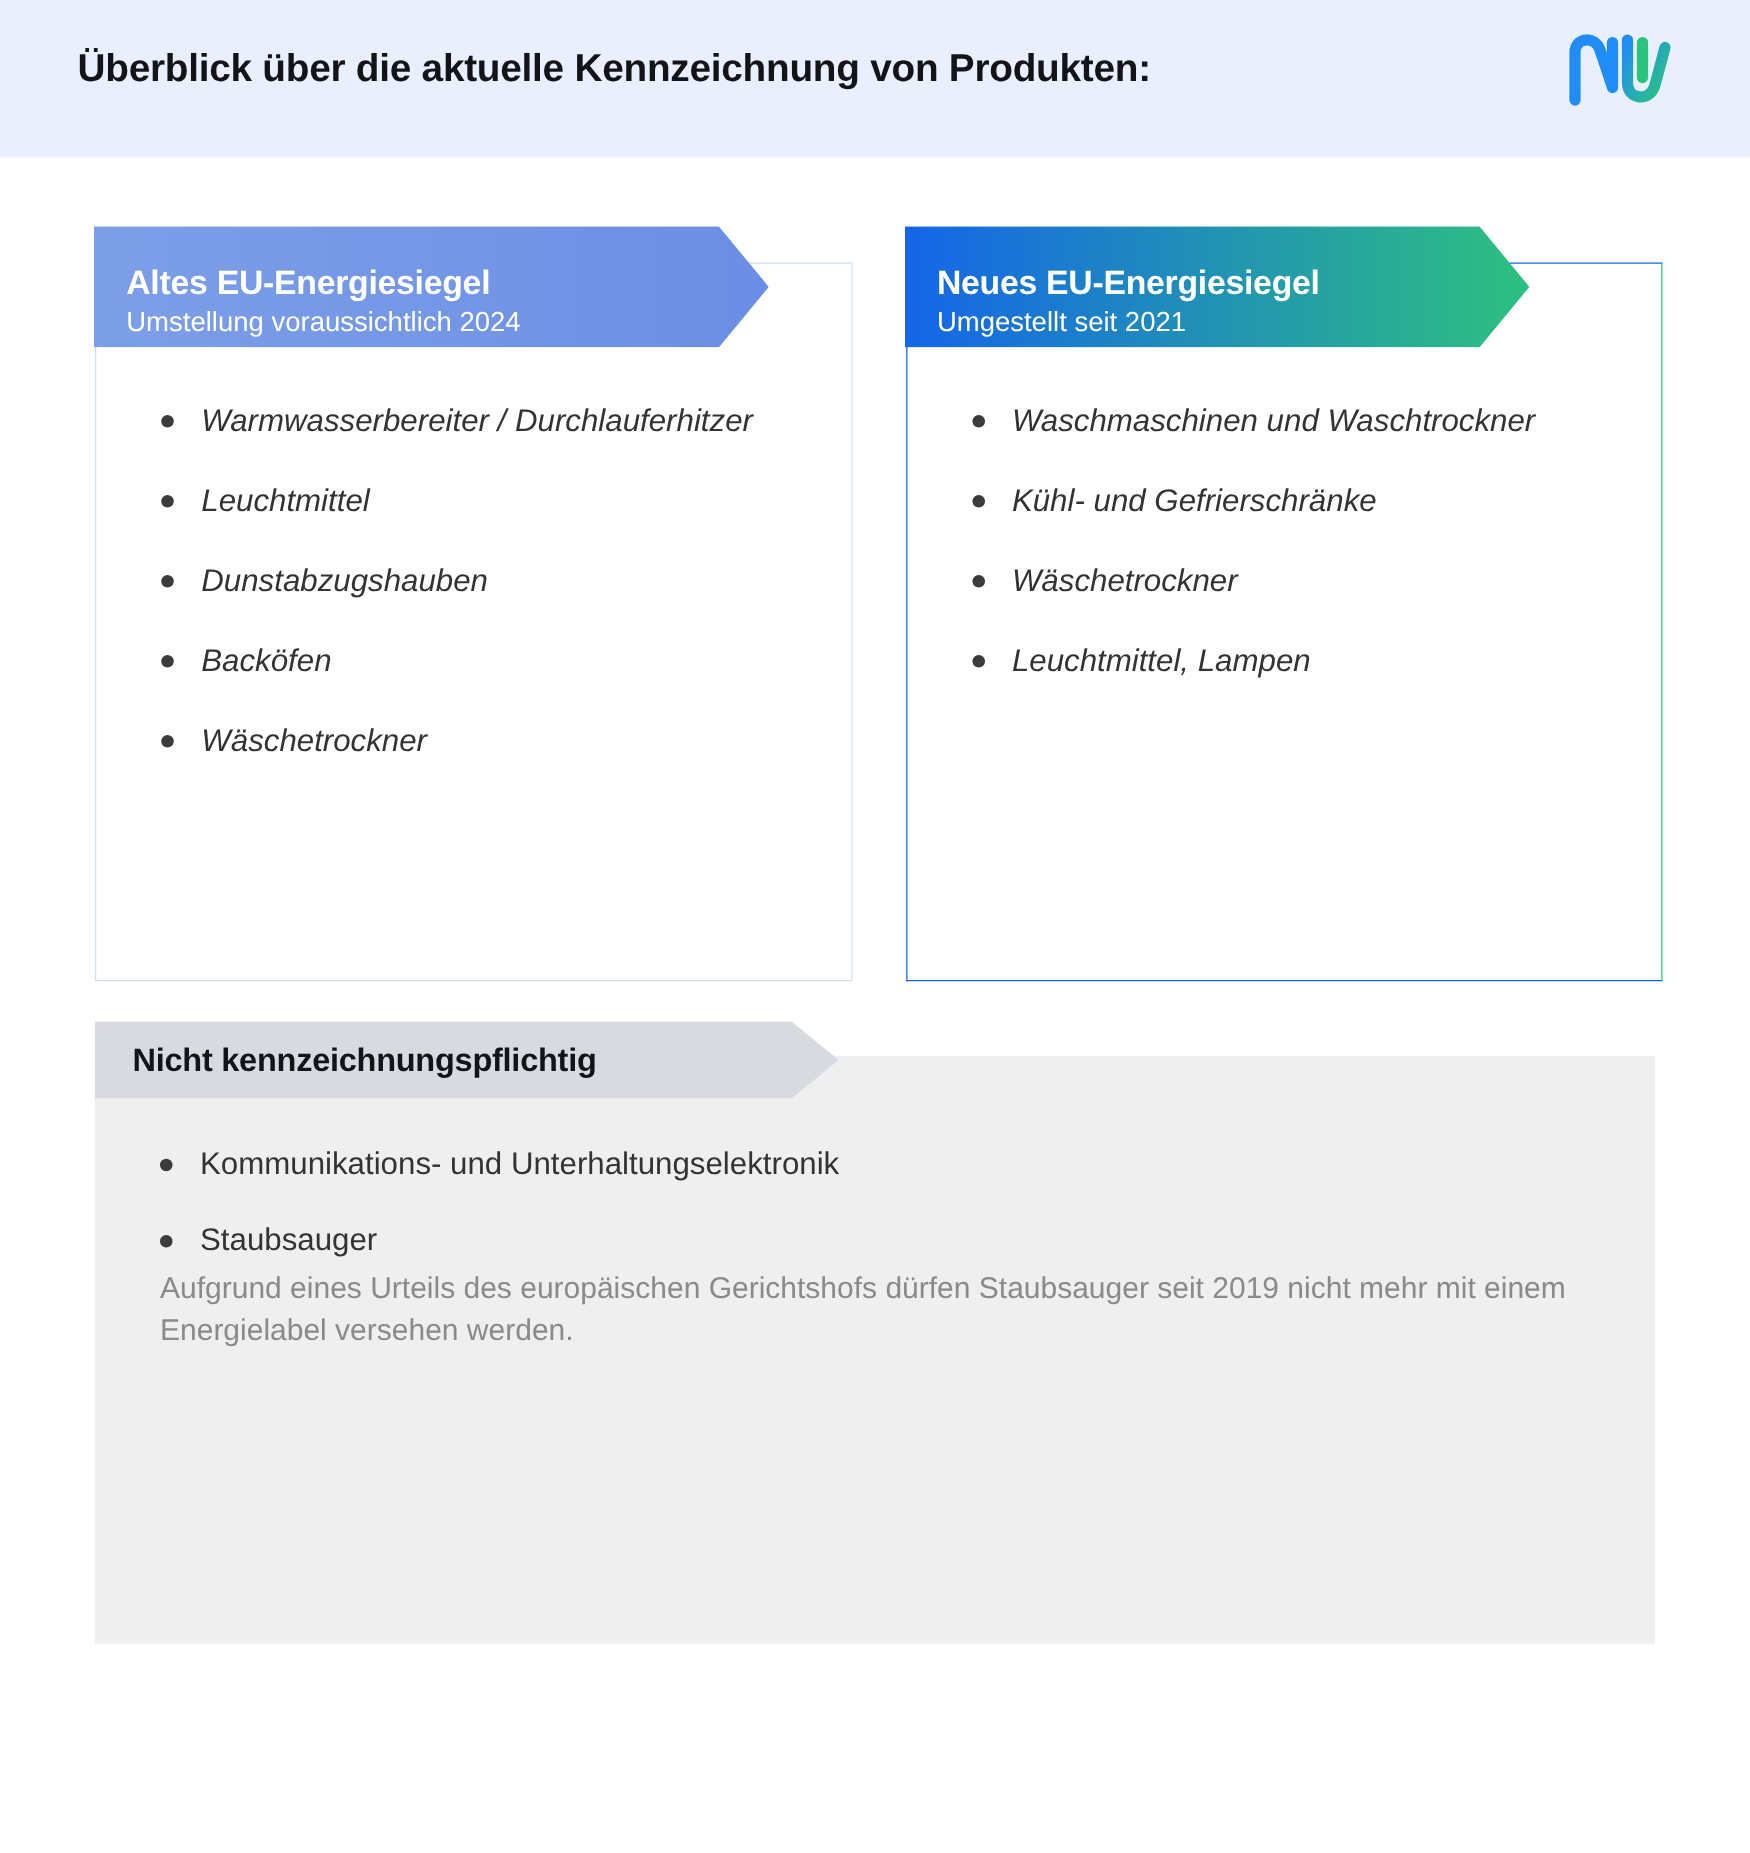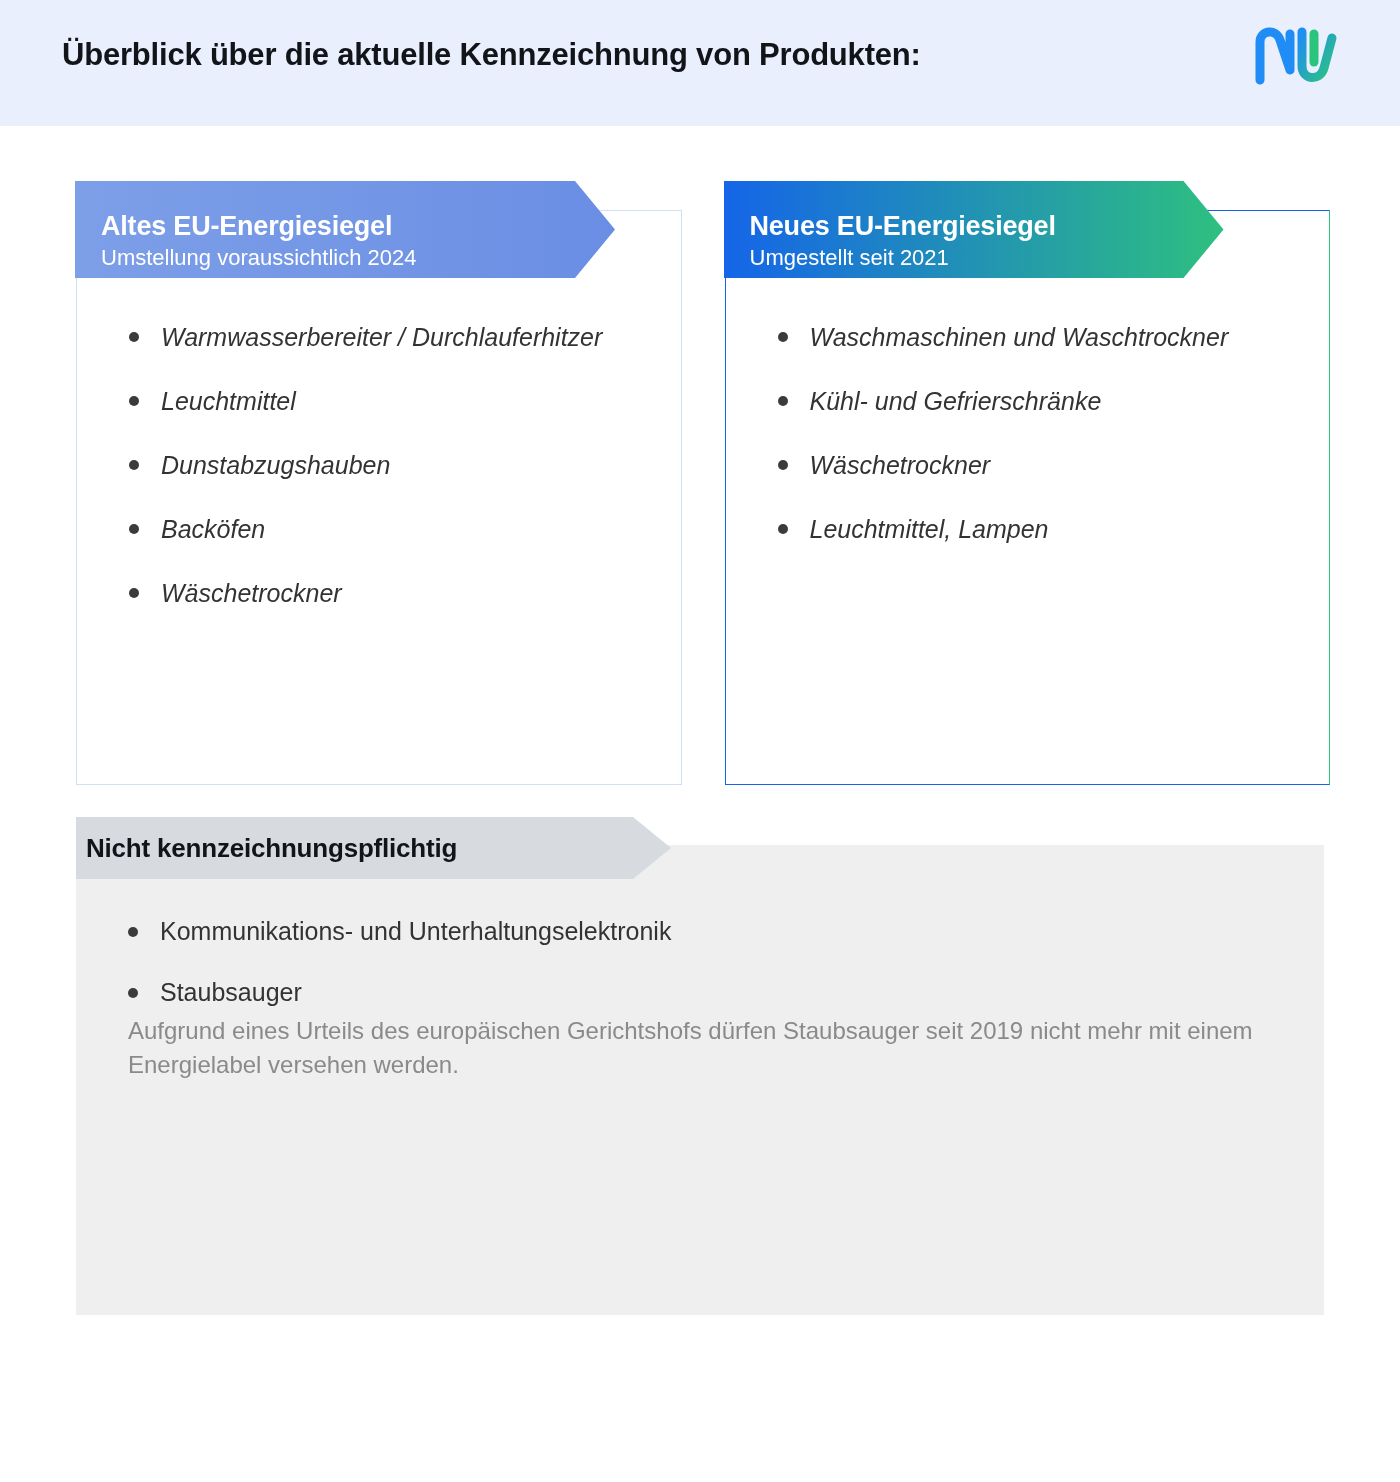--- a/index.html
+++ b/index.html
@@ -145,21 +145,21 @@
   .panel-ribbon {
     position: absolute;
     top: -28px;
     left: 0;
     width: 595px;
     height: 62px;
     background: #d7dbdf;
     clip-path: polygon(0 0, calc(100% - 38px) 0, 100% 50%, calc(100% - 38px) 100%, 0 100%);
     display: flex;
     align-items: center;
-    padding-left: 10px;
+    padding-left: 30px;
     box-sizing: border-box;
   }
   .panel-ribbon-title {
     font-size: 26px;
     font-weight: bold;
     color: #12141a;
     letter-spacing: -0.2px;
   }
   .panel-list {
     list-style: none;

